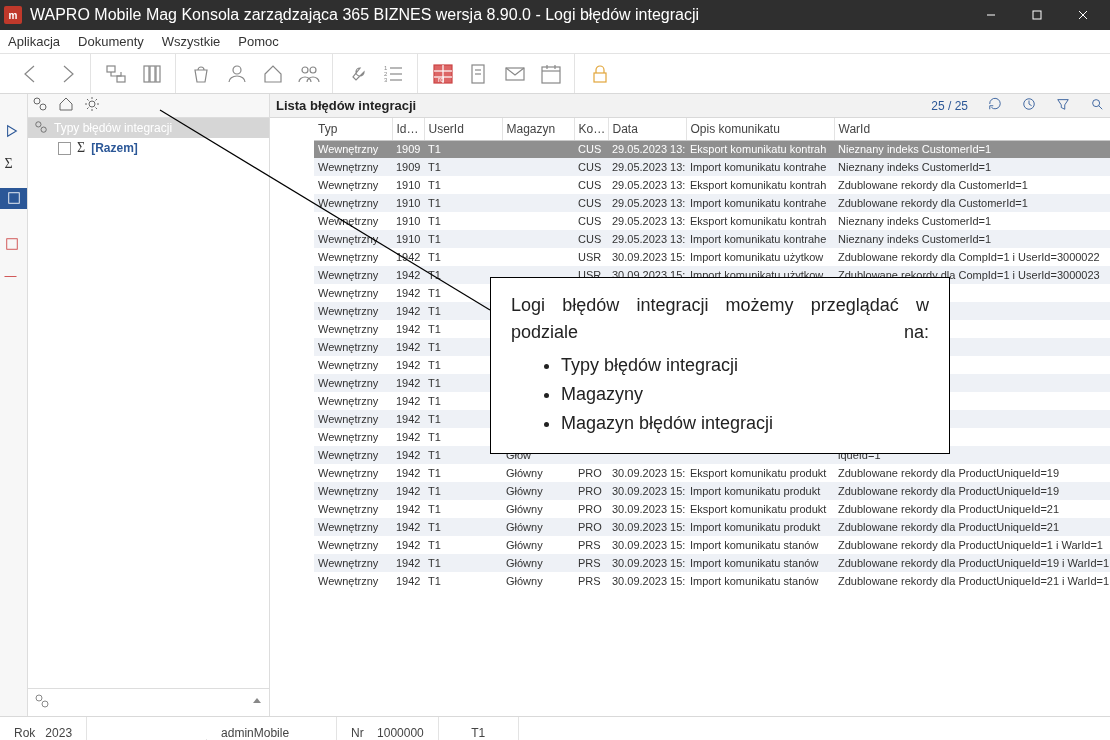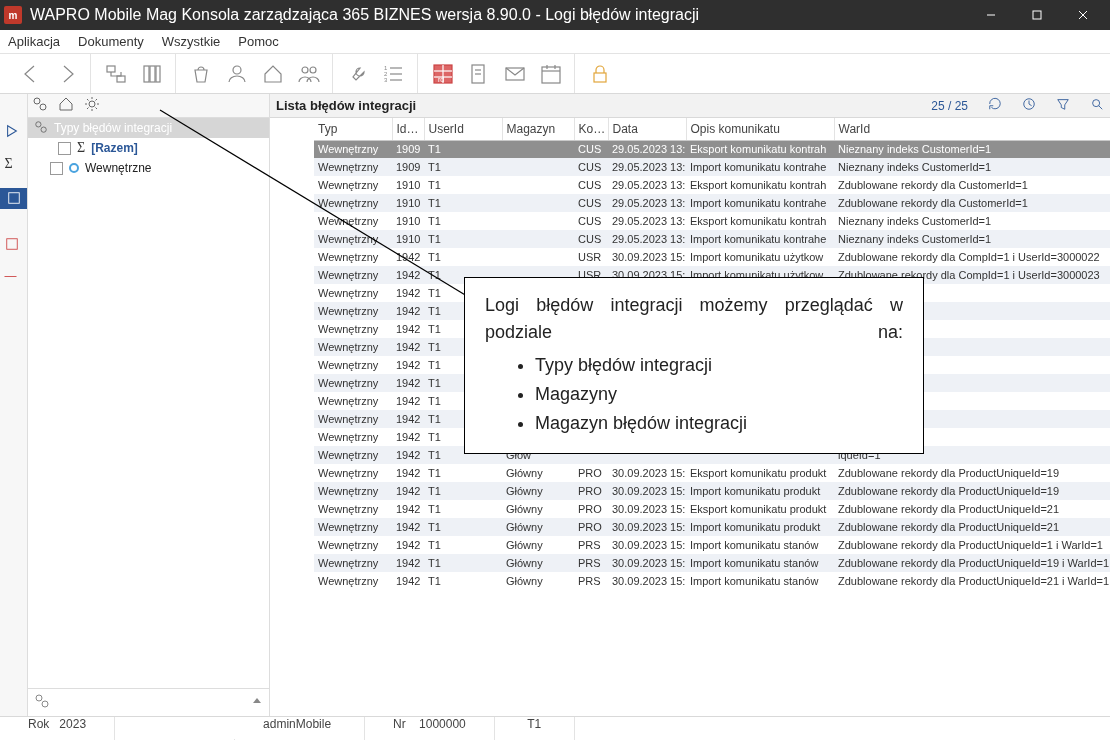--- a/index.html
+++ b/index.html
@@ -42,23 +42,23 @@
   .list-tools svg { width: 14px; height: 14px; stroke: #2b5797; fill: none; }
   
   .table-wrap { flex: 1; overflow: hidden; position: relative; }
   table { width: 100%; border-collapse: collapse; table-layout: fixed; margin-left: 44px; }
   thead th { height: 22px; background: #fff; border-bottom: 1px solid #c9c9c9; border-right: 1px solid #e3e3e3; text-align: left; padding: 0 4px; font-weight: normal; color: #444; white-space: nowrap; overflow: hidden; }
   tbody td { height: 18px; padding: 0 4px; white-space: nowrap; overflow: hidden; font-size: 11px; color: #333; }
   tbody tr:nth-child(even) td { background: #eef1f6; }
   tbody tr.selected td { background: #8f8f8f; color: #fff; }
   
   .statusbar { height: 24px; border-top: 1px solid #d9d9d9; background: #fff; display: flex; align-items: center; font-size: 12px; color: #444; }
-  .statusbar .cell { padding: 0 28px; border-right: 1px solid #e3e3e3; height: 100%; display: flex; align-items: flex-start; }
-  
-  .callout { position: absolute; left: 464px; top: 277px; width: 460px; background: #fff; border: 1.5px solid #000; padding: 14px 20px; font-size: 18px; line-height: 1.5; z-index: 100; }
+  .statusbar .cell { padding: 0 14px; border-right: 1px solid #e3e3e3; height: 100%; display: flex; align-items: flex-end; }
+  
+  .callout { position: absolute; left: 490px; top: 277px; width: 460px; background: #fff; border: 1.5px solid #000; padding: 14px 20px; font-size: 18px; line-height: 1.5; z-index: 100; }
   .callout ul { margin-top: 6px; padding-left: 50px; }
   .callout ul li { list-style: disc; margin-bottom: 2px; }
   .callout-line { position: absolute; z-index: 99; }
 </style>
 </head>
 <body>
 
 <div class="titlebar">
   <div class="app-icon">m</div>
   <div class="title">WAPRO Mobile Mag Konsola zarządzająca 365 BIZNES wersja 8.90.0 - Logi błędów integracji</div>
@@ -241,25 +241,20 @@
               <circle cx="5" cy="5" r="3" fill="none" stroke="#666"></circle>
               <circle cx="11" cy="11" r="3" fill="none" stroke="#666"></circle>
             </svg></span>
         <span style="color:#fff;">Typy błędów integracji</span>
       </div>
       <div class="tree-row">
         <span style="width:18px"></span>
         <span class="chk"></span>
         <span class="sigma">Σ</span>
         <b style="color:#2b5797;">[Razem]</b>
-      </div>
-      <div class="tree-row tree-group">
-        <span class="chk"></span>
-        <span class="circle-blue"></span>
-        <span>Wewnętrzne</span>
       </div>
     </div>
     <div class="sidebar-footer">
       <span><svg width="16" height="16" viewBox="0 0 16 16">
             <circle cx="5" cy="5" r="3" fill="none" stroke="#888"></circle>
             <circle cx="11" cy="11" r="3" fill="none" stroke="#888"></circle>
           </svg></span>
       <span style="flex:1"></span>
       <span><svg width="12" height="12" viewBox="0 0 12 12">
             <path d="M2 8 L10 8 L6 3 Z" fill="#888"></path>

